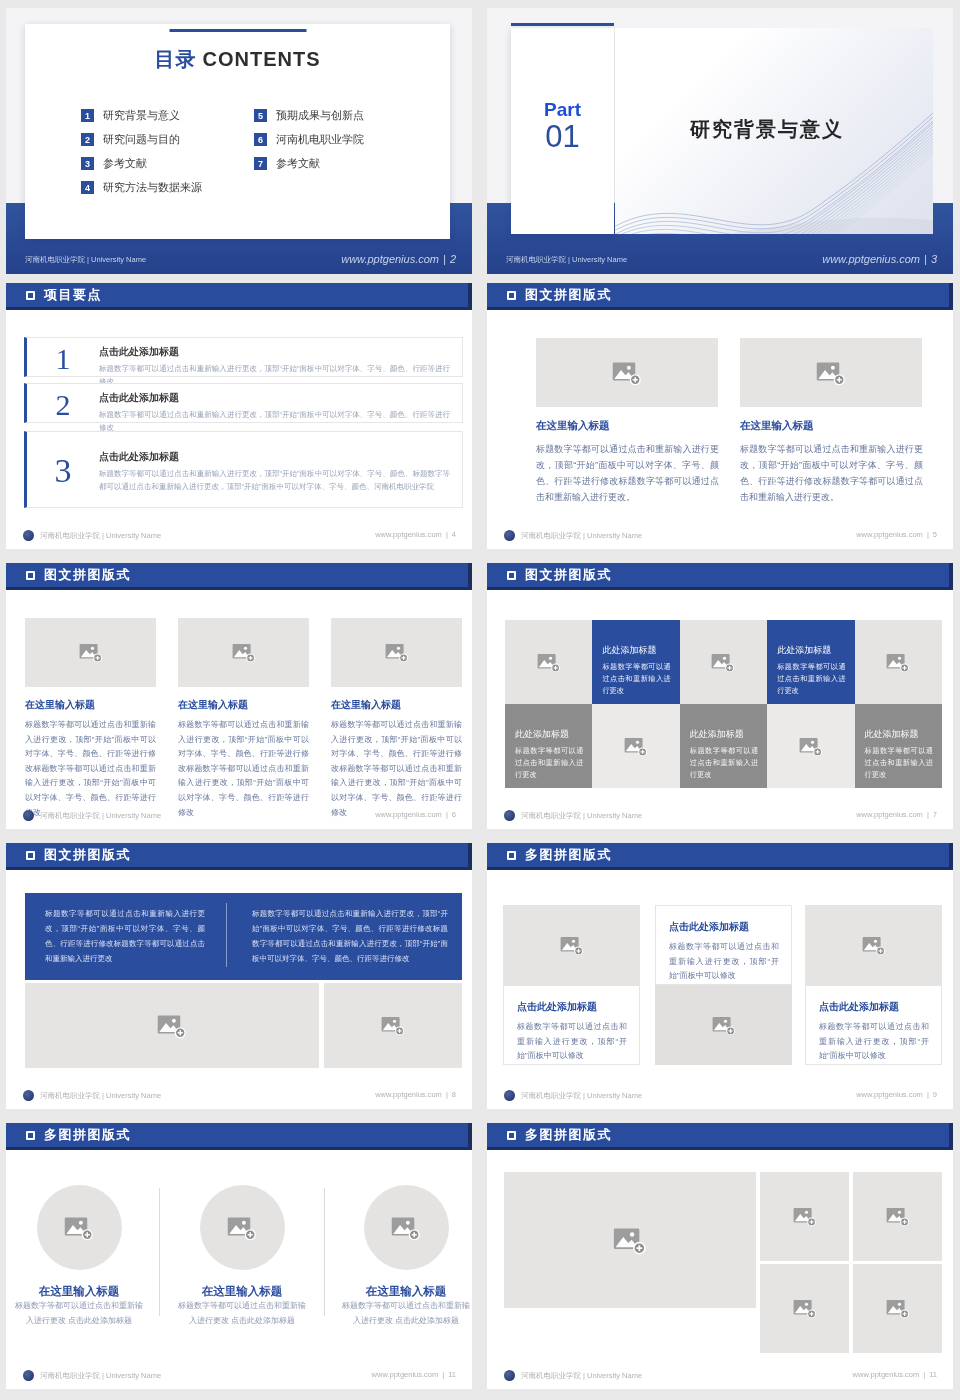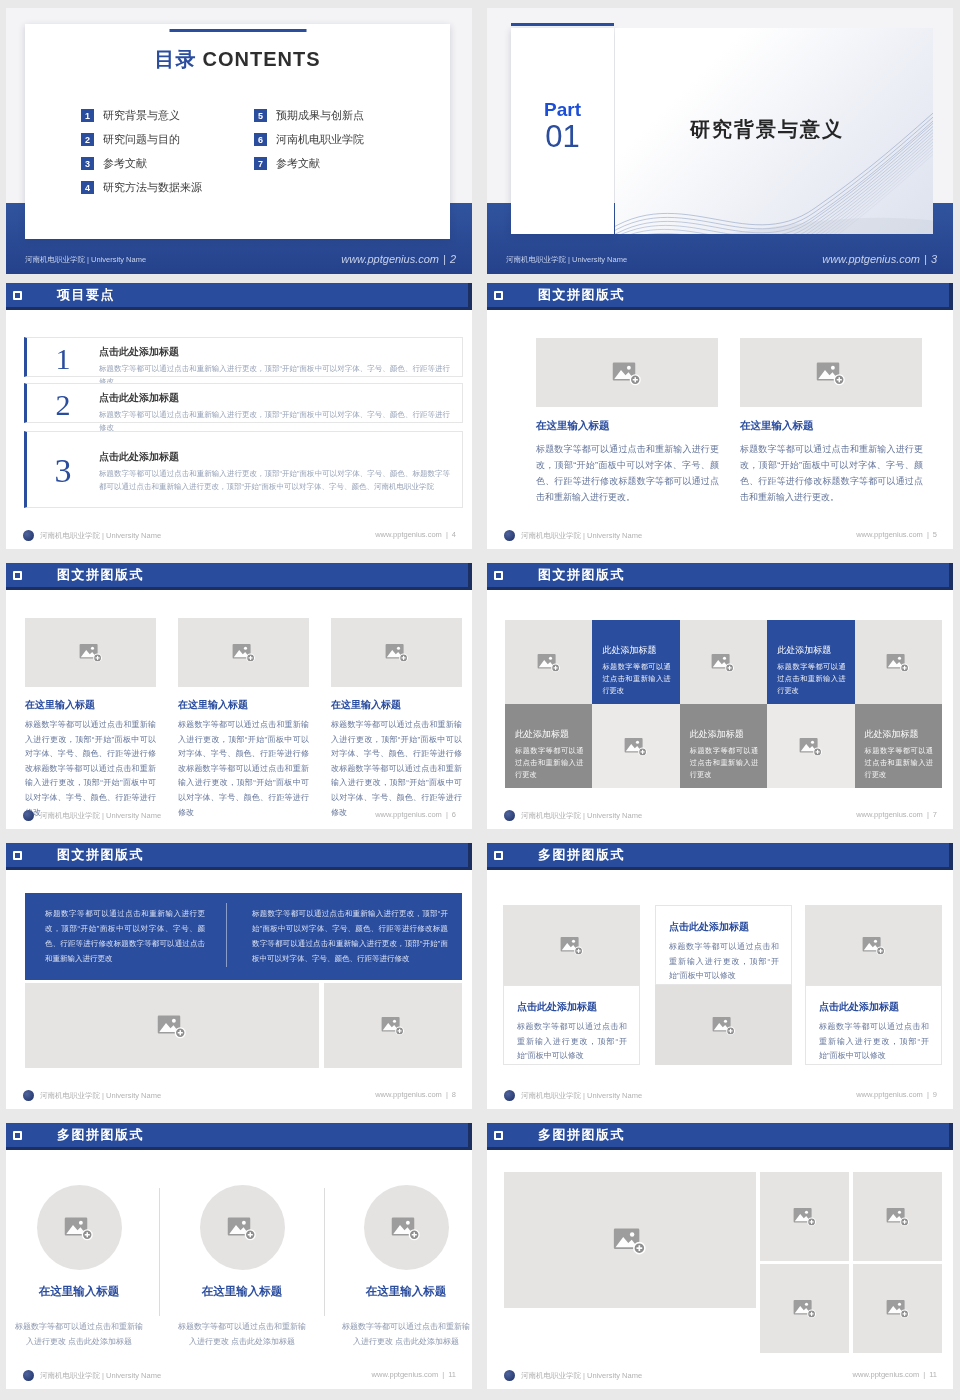--- a/index.html
+++ b/index.html
@@ -28,21 +28,21 @@
 
   .part-line{position:absolute;left:24px;top:15px;width:103px;height:3px;background:#2b4d9e;z-index:3;}
   .part-card{left:24px;top:20px;width:103px;height:206px;text-align:center;}
   .part-label{margin-top:72px;font-size:19px;font-weight:bold;color:#1d4ed8;line-height:1.1;}
   .part-num{font-size:31px;font-weight:normal;color:#2b4d9e;line-height:1.05;}
   .part-panel{position:absolute;left:128px;top:20px;width:318px;height:206px;z-index:2;overflow:hidden;background:linear-gradient(135deg,#ffffff 25%,#eef0f6 60%,#dde2ee 100%);}
   .part-title{position:absolute;left:0;right:14px;top:88px;text-align:center;font-size:20px;font-weight:bold;color:#262626;letter-spacing:2px;}
   .waves{position:absolute;left:0;bottom:-6px;width:100%;height:128px;}
 
   
-  .hdr{position:absolute;left:0;top:0;width:100%;height:27px;background:#2a4c9c;border-bottom:3px solid #1c2f63;border-right:4px solid #1c2f63;display:flex;align-items:center;padding-left:7px;gap:26px;}
+  .hdr{position:absolute;left:0;top:0;width:100%;height:27px;background:#2a4c9c;border-bottom:3px solid #1c2f63;border-right:4px solid #1c2f63;display:flex;align-items:center;padding-left:20px;}
   .hsq{width:9px;height:9px;border:2px solid #fff;border-radius:1px;margin-right:9px;flex:0 0 9px;}
   .htitle{color:#fff;font-size:13px;font-weight:bold;letter-spacing:1.5px;}
   .sfoot{position:absolute;left:17px;bottom:8px;display:flex;align-items:center;z-index:4;}
   .flogo{width:11px;height:11px;border-radius:50%;background:radial-gradient(circle at 35% 35%,#51639c,#1b2f66);margin-right:6px;}
   .fct{font-size:7.5px;color:#b2b2b2;}
   .sfootr{position:absolute;right:16px;bottom:10px;font-size:7.5px;color:#b2b2b2;z-index:4;}
   .sfootr .sep{margin:0 4px;}
 
   .ph{background:#e6e4e3;display:flex;align-items:center;justify-content:center;position:absolute;}
   .phi{width:30px;height:26px;}
@@ -76,21 +76,21 @@
 
   
   .m3blk{position:absolute;background:#fff;border:1px solid #e5e5e5;padding:14px 12px 0 13px;}
   .m3t{font-size:10px;font-weight:bold;color:#2b4d9e;margin-bottom:6px;}
   .m3b{font-size:8px;line-height:14.5px;color:#64759a;text-align:justify;}
 
   
   .ccol{position:absolute;width:128px;text-align:center;}
   .circ{width:85px;height:85px;border-radius:50%;background:#e5e3e2;margin:0 auto;display:flex;align-items:center;justify-content:center;}
   .ct{margin-top:14px;font-size:11.5px;font-weight:bold;color:#2b4d9e;}
-  .cb{margin-top:21px;font-size:8px;line-height:14.5px;color:#8b96ad;}
+  .cb{margin-top:0;font-size:8px;line-height:14.5px;color:#8b96ad;}
   .cdiv{position:absolute;top:65px;width:1px;height:128px;background:#dcdcdc;}
 
   
   .caption{position:absolute;left:17px;top:185px;width:252px;height:46px;background:#2b4d9e;padding:8px 13px 0 13px;}
   .caption div{font-size:8.5px;line-height:15.5px;color:#eef2fb;}
 </style>
 </head>
 <body>
 
 <svg width="0" height="0" style="position:absolute">

